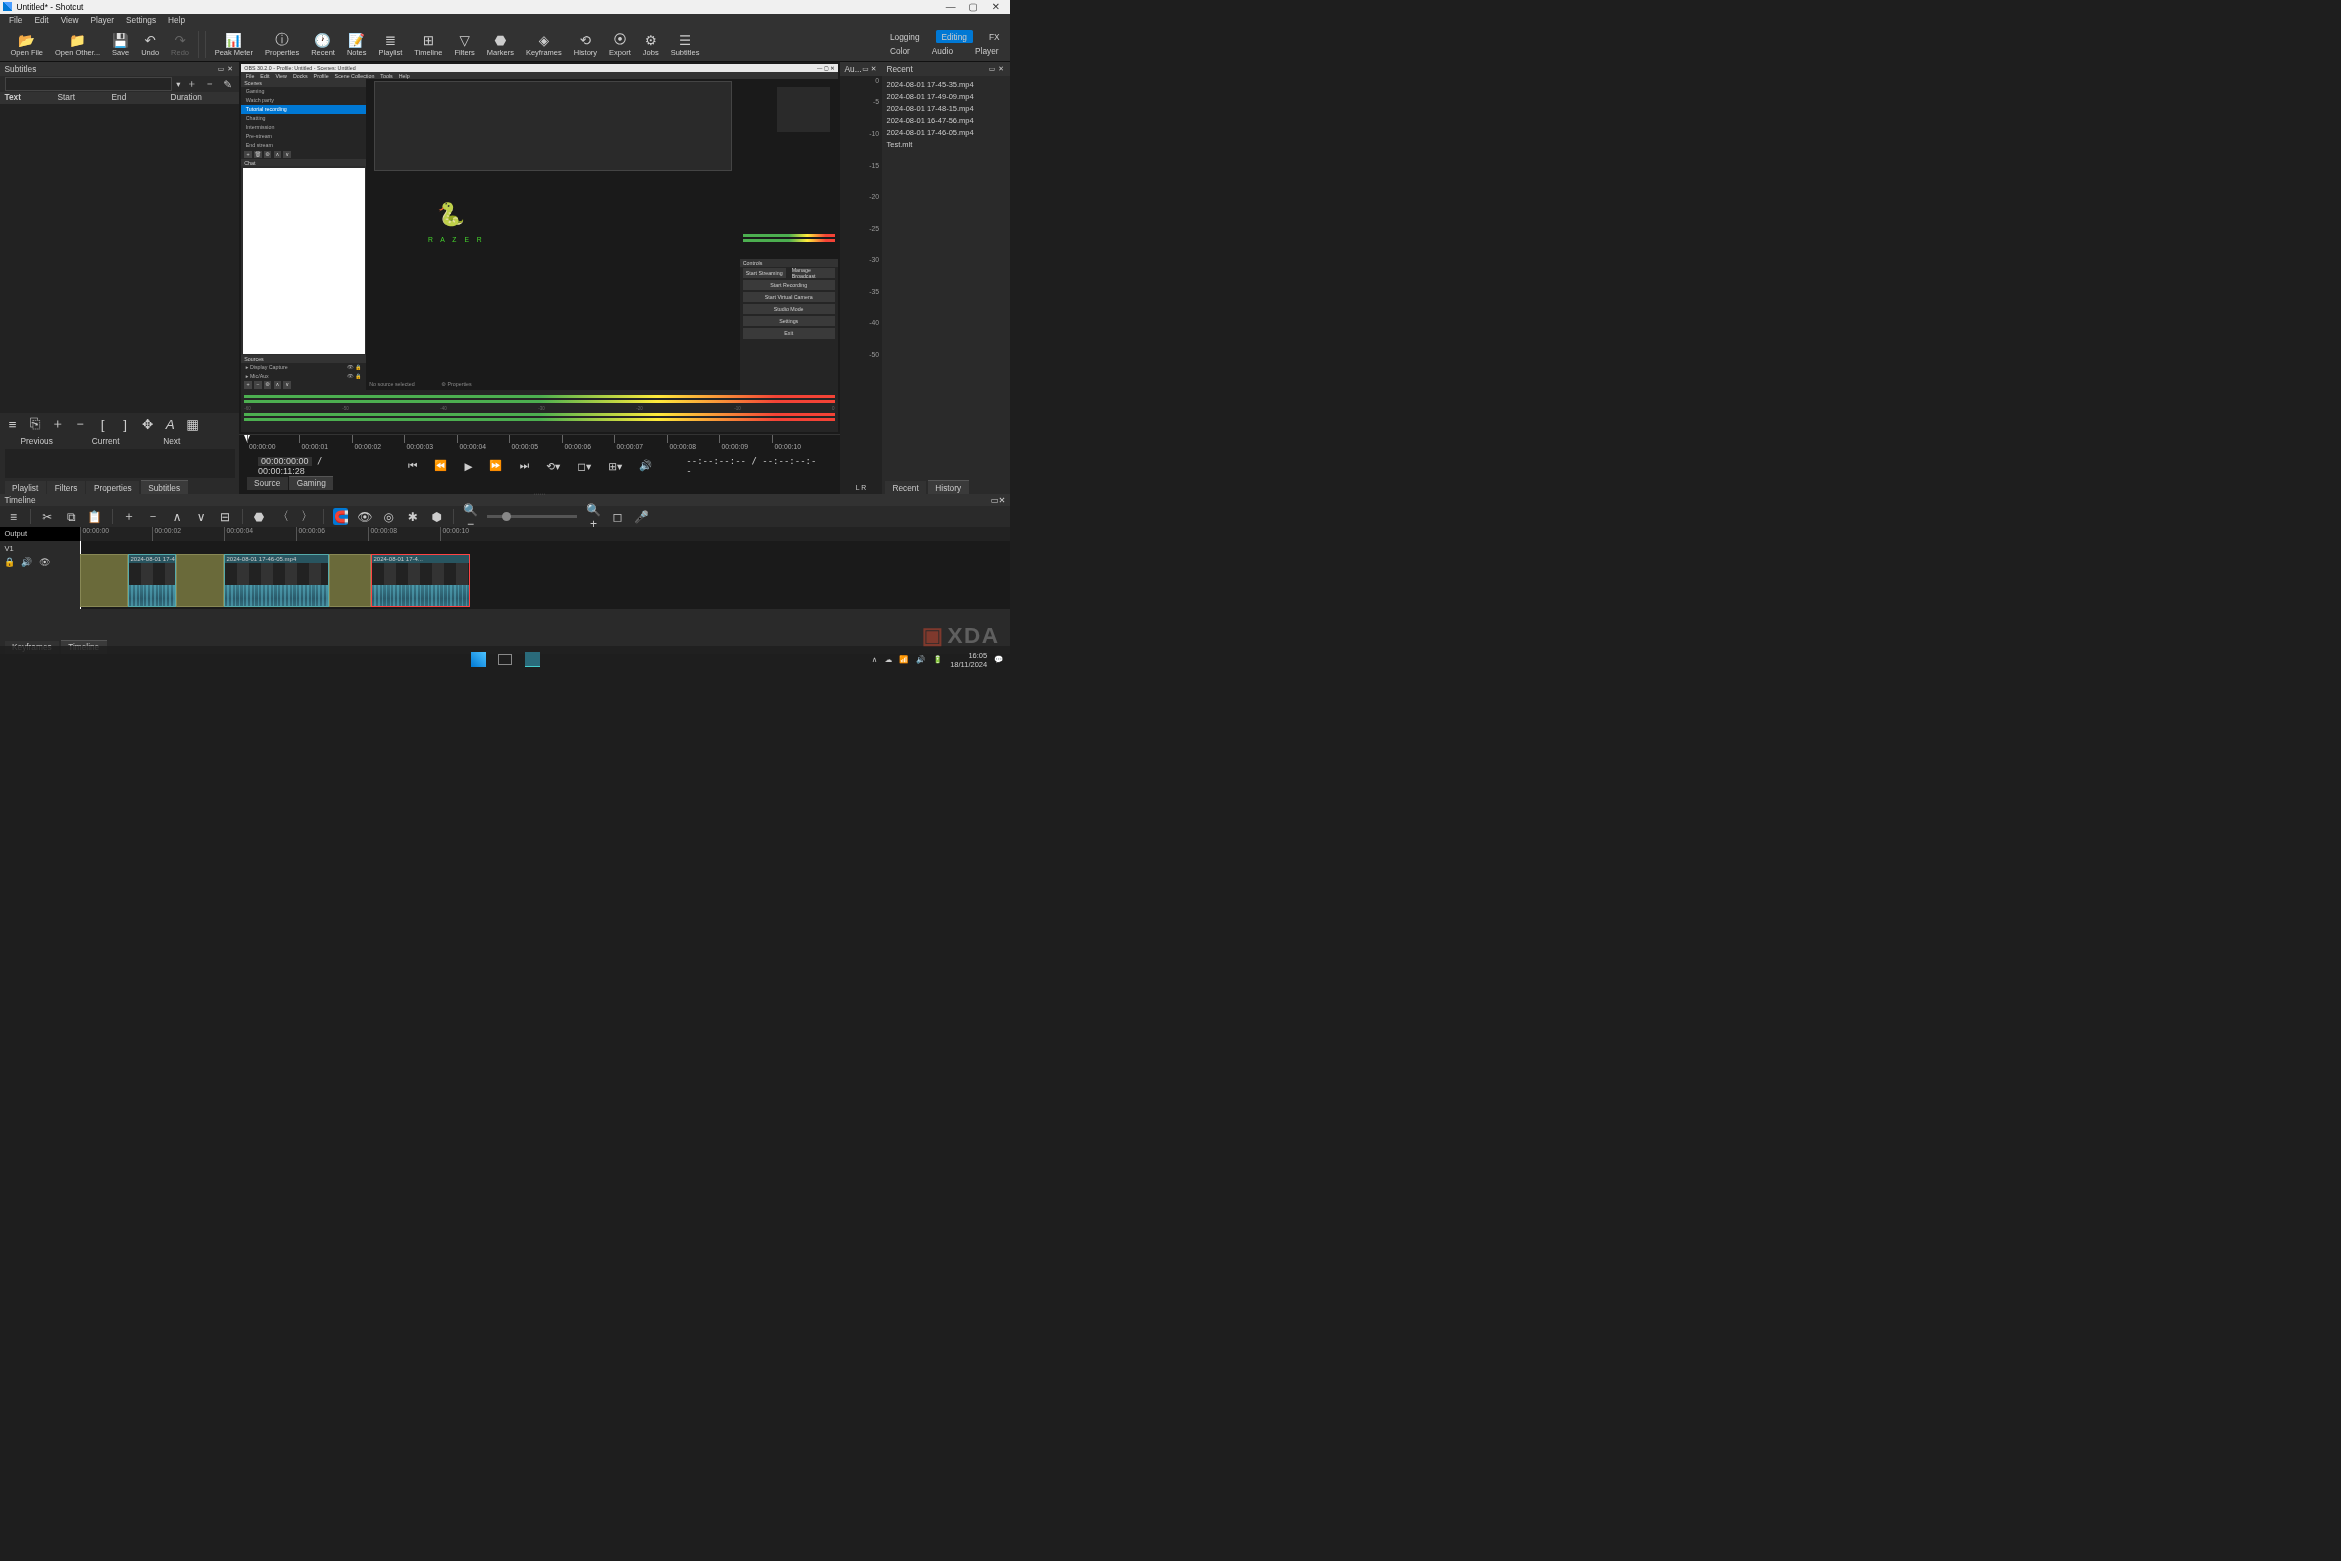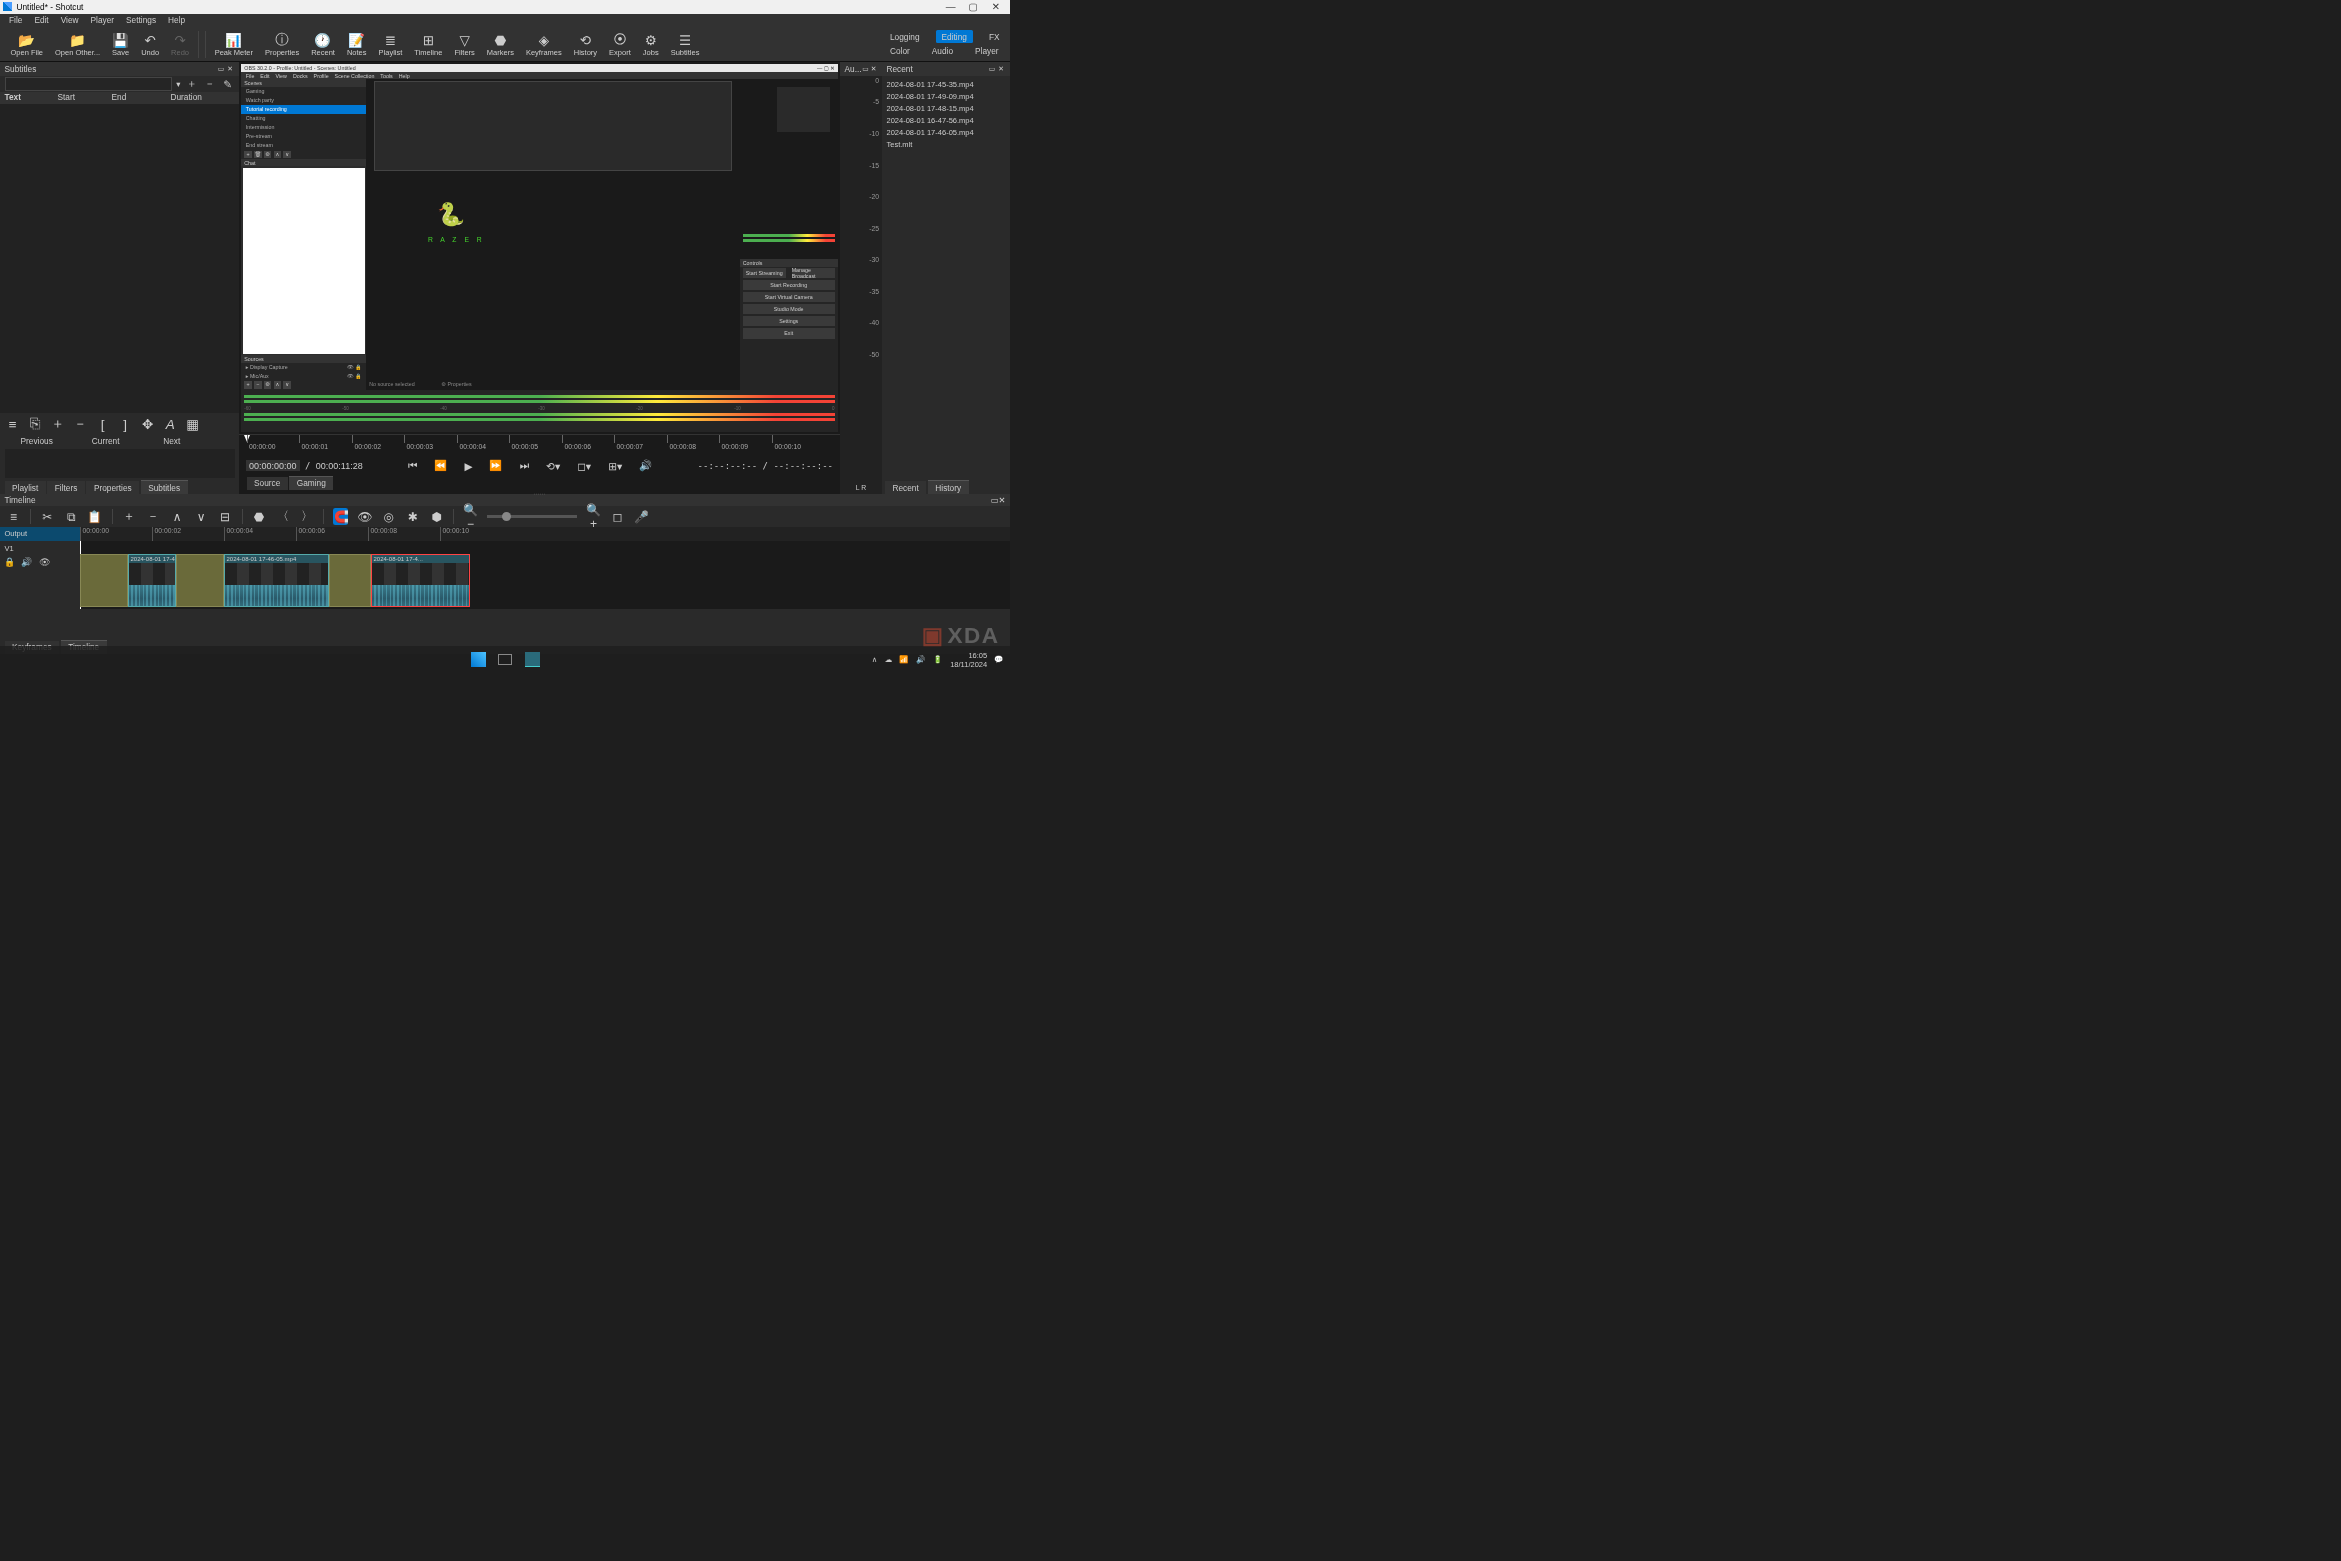--- a/index.html
+++ b/index.html
@@ -73,21 +73,21 @@
 .obs-razer-text { color: #44d62c; font-size: 6.8px; letter-spacing: 3px; margin-top: 4.5px; }
 .obs-right { width: 98px; background: #252525; display: flex; flex-direction: column; }
 .obs-ctrl-btn { height: 10.5px; background: #3a3a3a; margin: 0.8px 3px; font-size: 5.3px; display: flex; align-items: center; justify-content: center; color: #ccc; }
 .obs-mixer { height: 45px; background: #252525; padding: 3px; }
 .meter-bar { height: 3px; background: linear-gradient(90deg, #4caf50 0%, #4caf50 50%, #ffeb3b 70%, #f44336 90%); margin: 2.3px 0; }
 
 .ruler { height: 22.5px; background: #1a1a1a; position: relative; border-top: 0.8px solid #333; }
 .ruler-tick { position: absolute; top: 0; border-left: 0.8px solid #666; height: 6px; font-size: 6.8px; padding-left: 1.5px; padding-top: 7.5px; color: #aaa; }
 .playhead { position: absolute; top: 0; width: 0; height: 0; border-left: 3.8px solid transparent; border-right: 3.8px solid transparent; border-top: 7.5px solid #fff; }
 
-.transport { height: 18px; display: flex; align-items: center; padding: 0 7px; gap: 17px; }
+.transport { height: 18px; display: flex; align-items: center; padding: 0 19px; gap: 17px; }
 .transport .tc { font-family: monospace; font-size: 9px; }
 .transport .spacer { flex: 1; }
 .transport .pbtn { font-size: 10.5px; cursor: pointer; }
 .srctabs { height: 15px; display: flex; align-items: flex-end; padding: 0 7.5px; gap: 1.5px; }
 .dots { text-align: center; height: 4.5px; color: #666; font-size: 6px; }
 
 
 .audio-panel { width: 42px; background: #2a2a2a; display: flex; flex-direction: column; }
 .meter-scale { flex: 1; position: relative; background: #222; }
 .db-label { position: absolute; right: 3px; font-size: 6.8px; color: #999; }
@@ -104,21 +104,21 @@
 .tl-header { height: 12px; background: #323232; padding: 0 4.5px; display: flex; align-items: center; font-size: 8.3px; }
 .tl-toolbar { height: 21px; display: flex; align-items: center; padding: 0 6px; gap: 9px; background: #2a2a2a; }
 .tl-toolbar .tlb { font-size: 12px; cursor: pointer; width: 15px; text-align: center; }
 .tl-toolbar .tlb.active { background: #0078d4; border-radius: 2.3px; padding: 1.5px; }
 .tl-toolbar .sep { width: 0.8px; height: 15px; background: #444; }
 .tl-slider { width: 90px; height: 3px; background: #555; position: relative; }
 .tl-slider::after { content: ''; position: absolute; left: 15px; top: -3px; width: 9px; height: 9px; background: #888; border-radius: 50%; }
 .tl-ruler { height: 13.5px; background: #222; position: relative; margin-left: 80px; }
 .tl-tick { position: absolute; top: 0; border-left: 0.8px solid #555; font-size: 6.8px; padding-left: 1.5px; color: #999; height: 100%; }
 .tl-trackhead { width: 80px; background: #2a2a2a; }
-.tl-output { height: 13.5px; padding: 1.5px 4.5px; font-size: 7.5px; background: #0c4a6e; }
+.tl-output { height: 13.5px; padding: 1.5px 4.5px; font-size: 7.5px; background: #000000; }
 .tl-v1 { height: 54px; padding: 3px 4.5px; font-size: 7.5px; }
 .tl-v1-icons { display: flex; gap: 6px; margin-top: 4.5px; font-size: 9px; }
 .tl-clips { flex: 1; position: relative; background: #1a1a1a; height: 68px; }
 .clip { position: absolute; top: 13.5px; height: 53px; background: #3a7a8a; border: 0.8px solid #5aa; overflow: hidden; }
 .clip.sel { border: 1.5px solid #f44; }
 .clip.gap { background: #6a6a3a; border-color: #885; }
 .clip-label { font-size: 6px; background: rgba(0,0,0,0.3); padding: 0.8px 1.5px; white-space: nowrap; }
 .clip-thumbs { height: 22.5px; background: repeating-linear-gradient(90deg, #222 0, #222 12px, #333 12px, #333 24px); }
 .clip-wave { height: 27px; background: linear-gradient(180deg, transparent 0%, #2a5a6a 50%, transparent 100%); position: relative; }
 .clip-wave::after { content: ''; position: absolute; inset: 0; background: repeating-linear-gradient(90deg, transparent 0, transparent 2.3px, rgba(100,200,220,0.4) 2.3px, rgba(100,200,220,0.4) 3.8px); }

